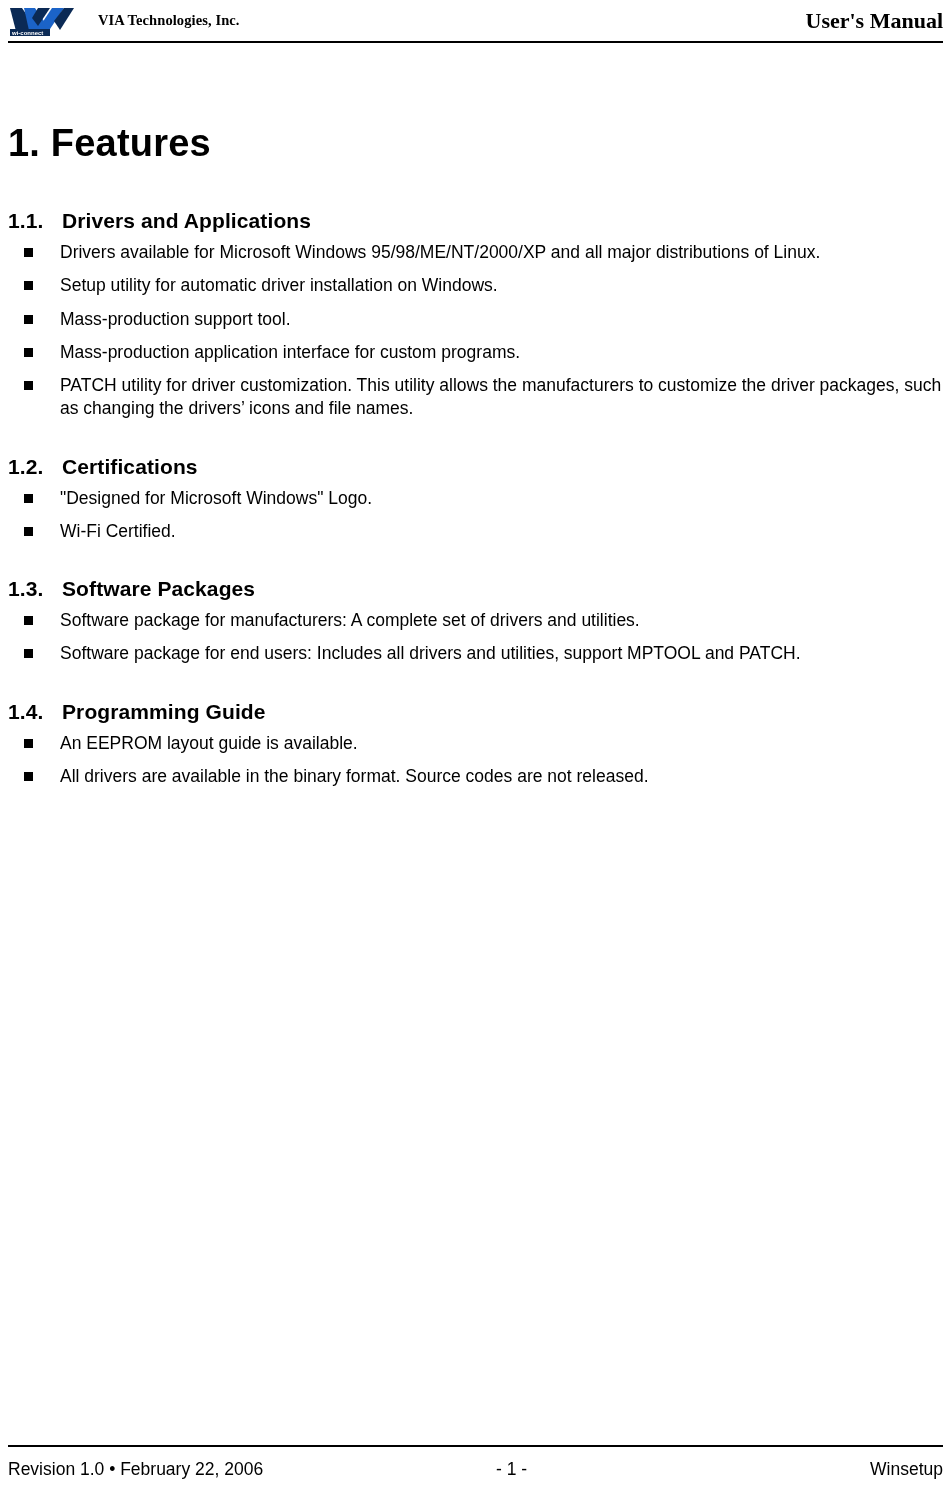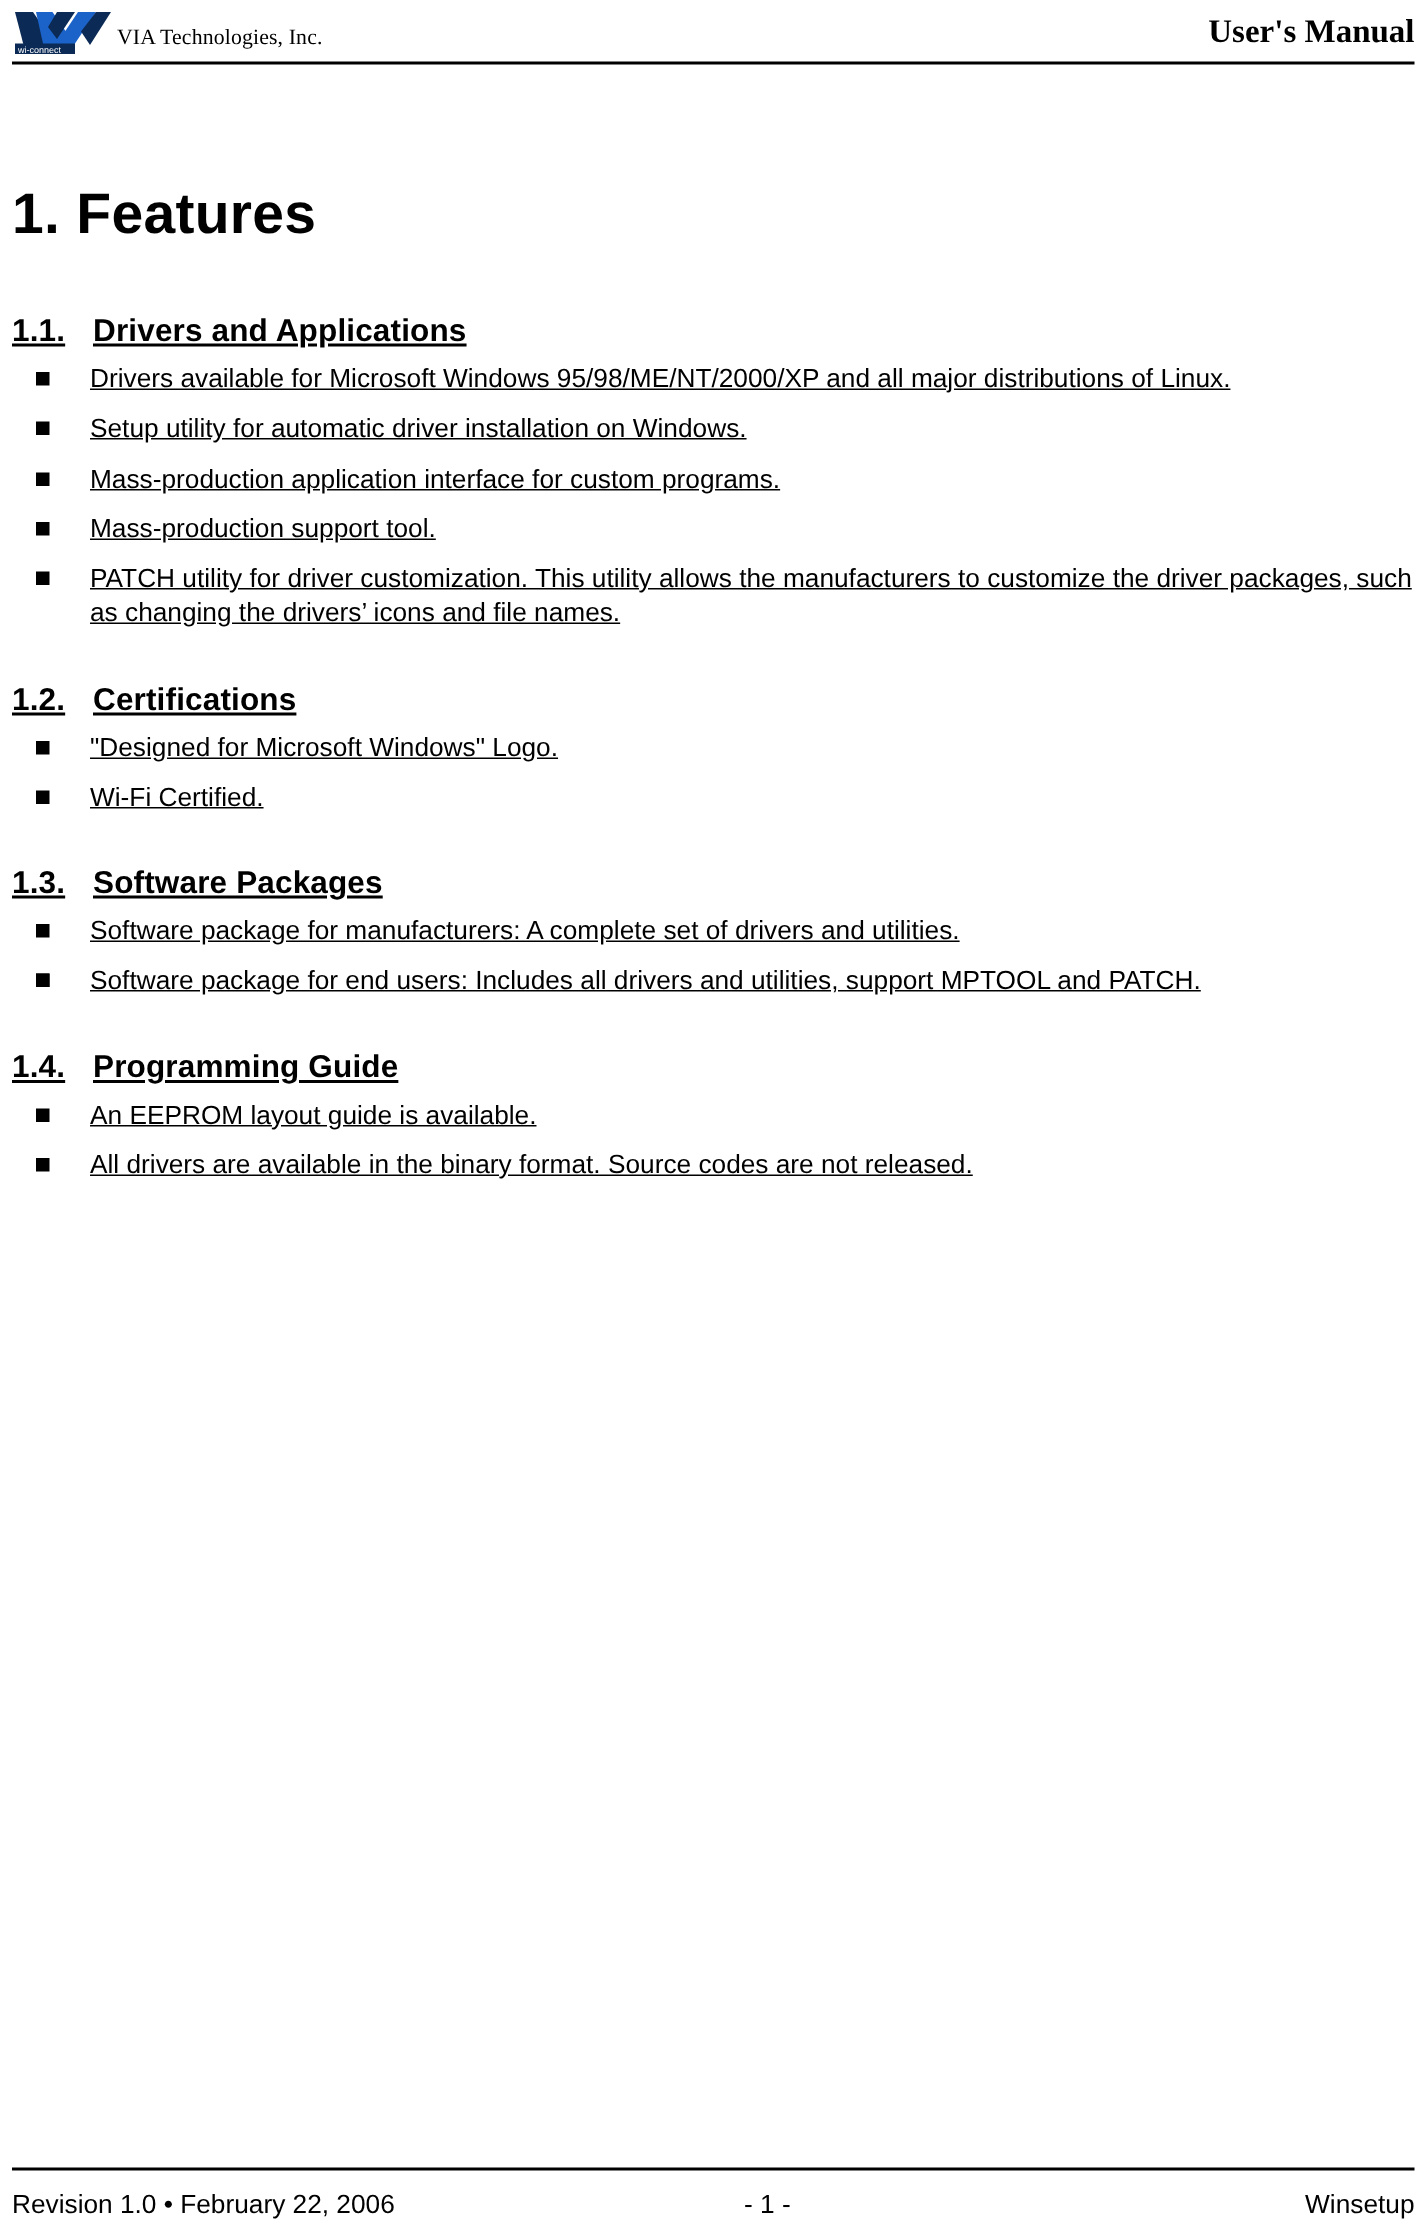--- a/index.html
+++ b/index.html
@@ -36,22 +36,23 @@
     left: 8px;
     top: 4px;
     width: 935px;
     height: 34px;
     display: flex;
     align-items: center;
     justify-content: space-between;
   }
   .header-left {
     display: flex;
-    align-items: flex-end;
-    gap: 2px;
+    align-items: center;
+    gap: 22px;
+    font-weight: bold;
   }
   .logo {
     width: 68px;
     height: 30px;
     position: relative;
     display: block;
   }
   .company-name {
     font-size: 14.5px;
     font-family: "Liberation Serif", serif;
@@ -94,21 +95,20 @@
     margin: 0;
     letter-spacing: 0.1px;
     display: flex;
   }
   h2.section .num {
     width: 54px;
     flex: 0 0 54px;
   }
   .sec-block {
     margin-top: 34px;
-    text-decoration: underline;
   }
   .sec-block.first {
     margin-top: 44px;
   }
   ul.bullets {
     list-style: none;
     margin: 8px 0 0 0;
     padding: 0;
   }
   ul.bullets li {
@@ -194,22 +194,22 @@
     <h1 class="chapter">1. Features</h1>
 
     <div class="sec-block first">
       <h2 class="section">
         <span class="num">1.1.</span>
         <span>Drivers and Applications</span>
       </h2>
       <ul class="bullets">
         <li><span class="sq"></span><span>Drivers available for Microsoft Windows 95/98/ME/NT/2000/XP and all major distributions of Linux.</span></li>
         <li><span class="sq"></span><span>Setup utility for automatic driver installation on Windows.</span></li>
+        <li><span class="sq"></span><span>Mass-production support tool.</span></li>
         <li><span class="sq"></span><span>Mass-production application interface for custom programs.</span></li>
-        <li><span class="sq"></span><span>Mass-production support tool.</span></li>
         <li><span class="sq"></span><span>PATCH utility for driver customization. This utility allows the manufacturers to customize the driver packages, such as changing the drivers’ icons and file names.</span></li>
       </ul>
     </div>
 
     <div class="sec-block">
       <h2 class="section">
         <span class="num">1.2.</span>
         <span>Certifications</span>
       </h2>
       <ul class="bullets">

